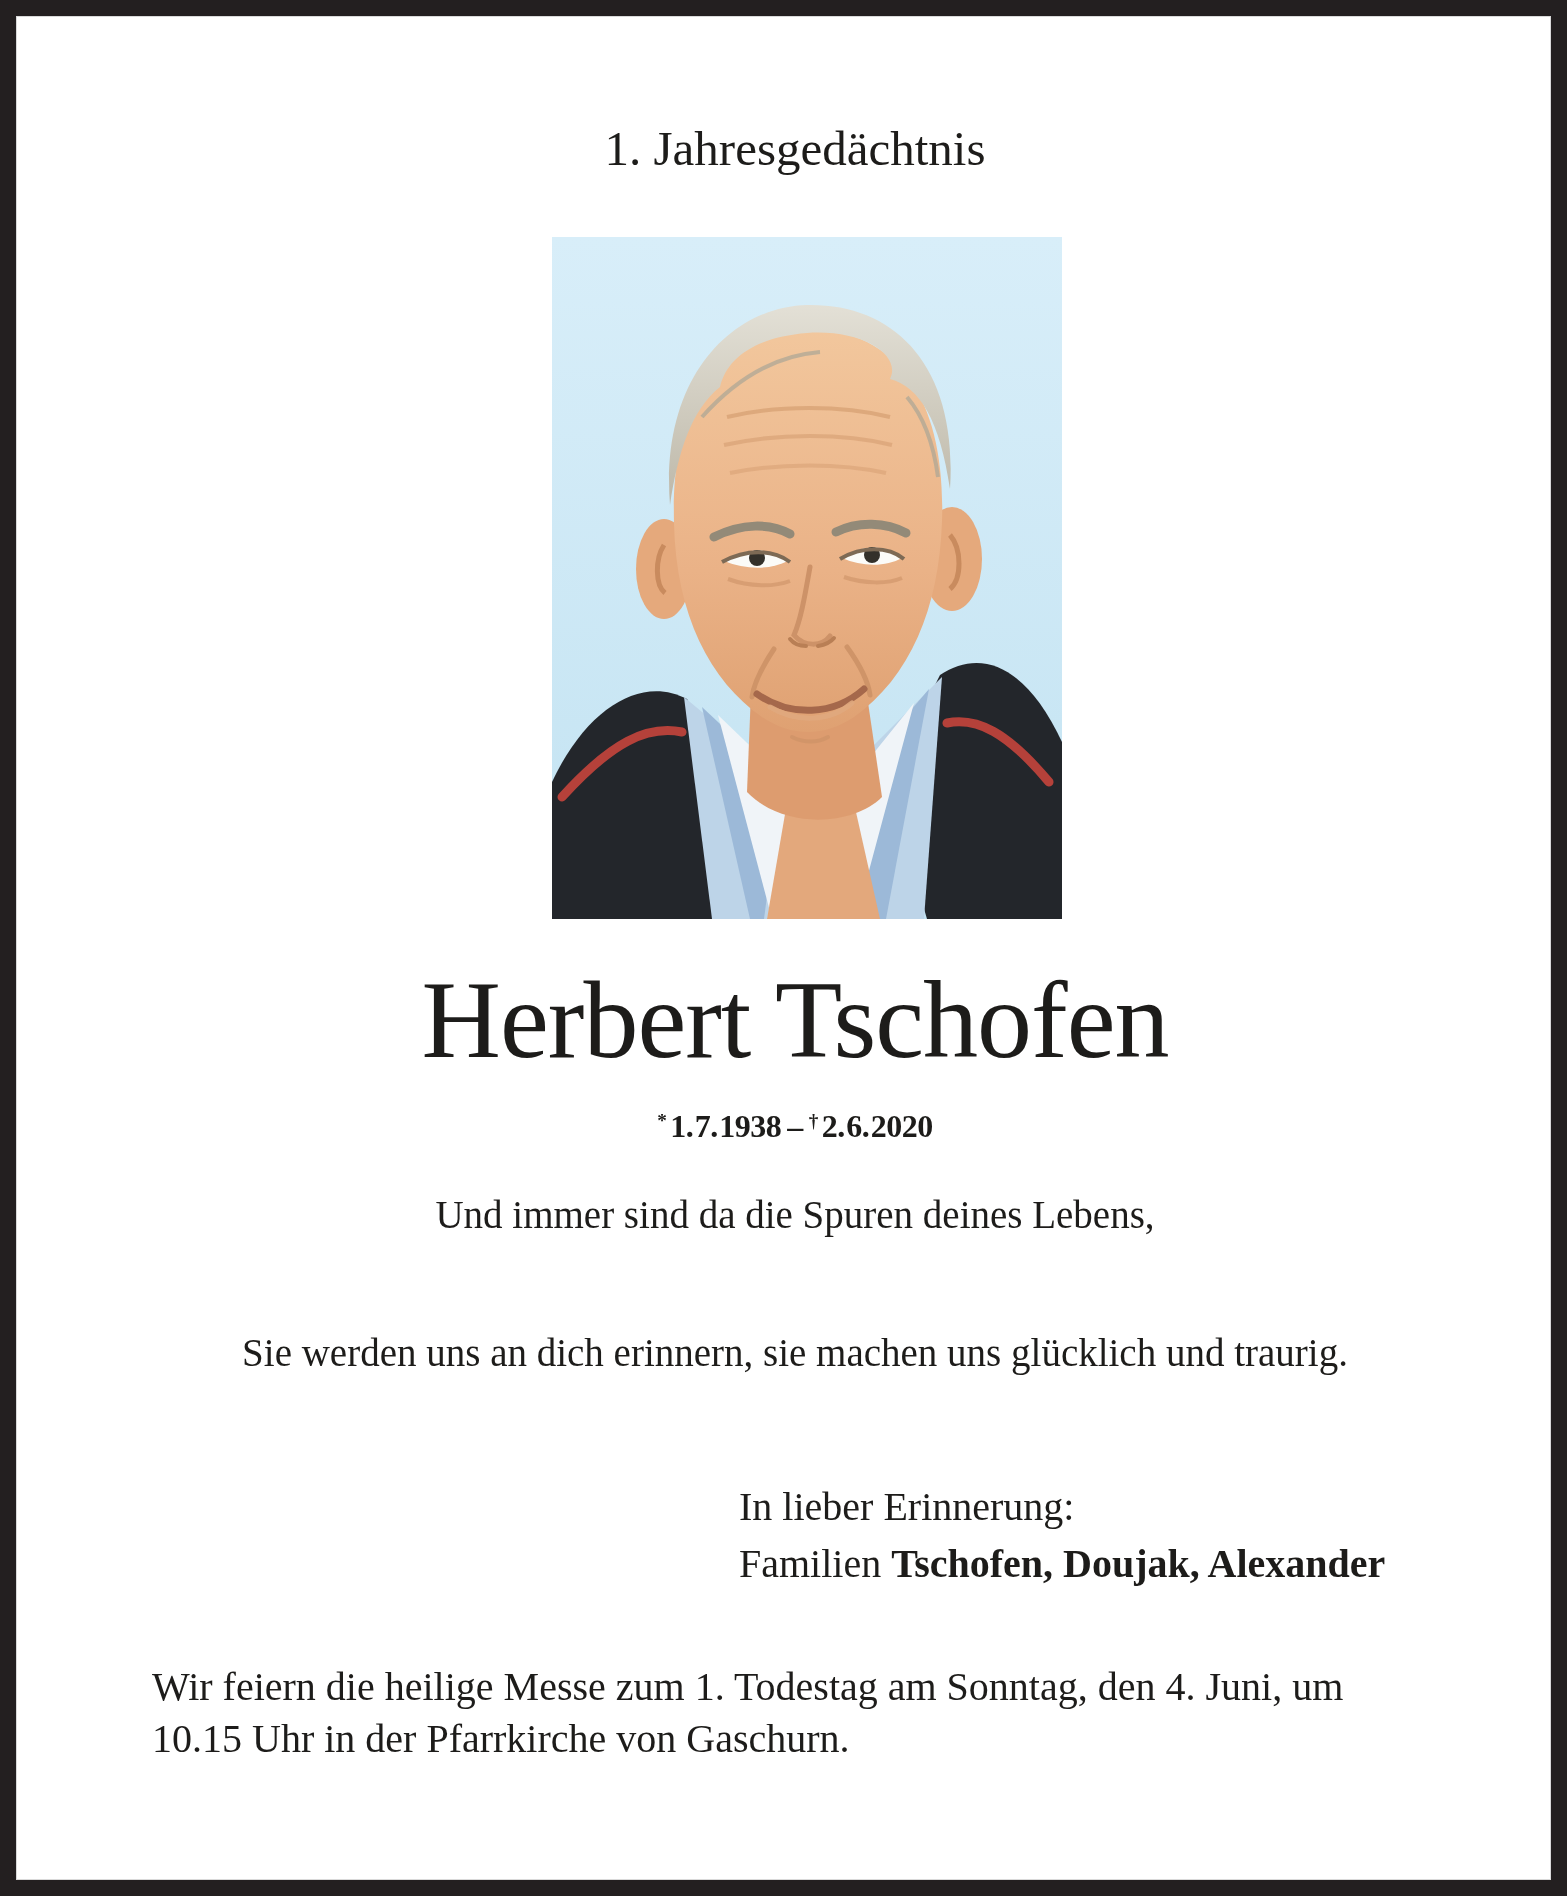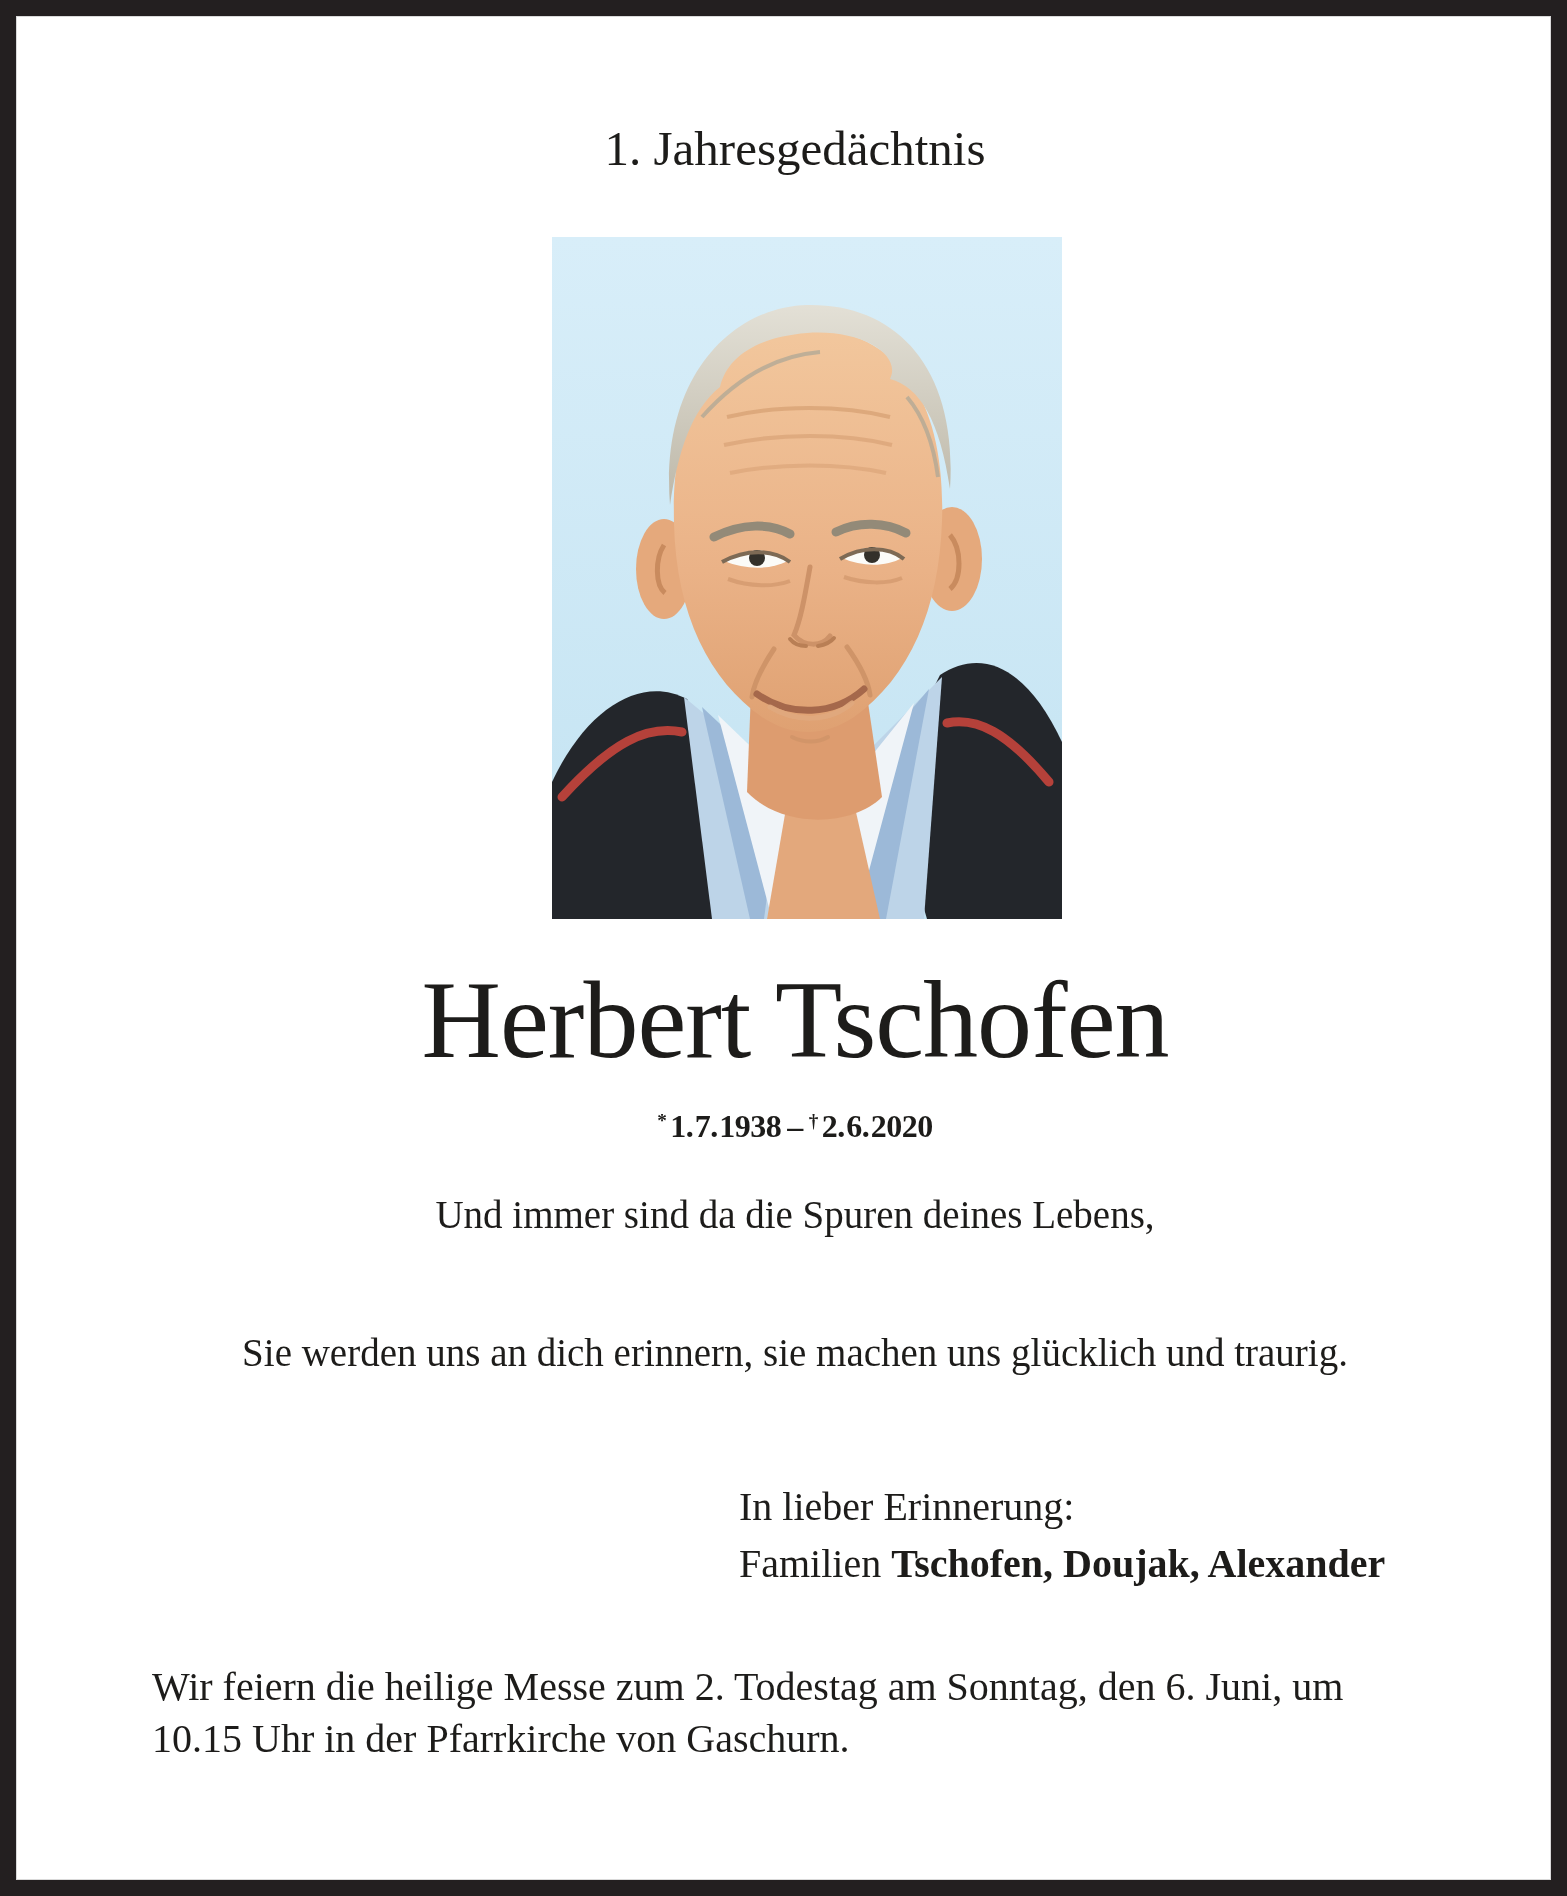--- a/index.html
+++ b/index.html
@@ -177,18 +177,18 @@
     <div class="abs centered verse verse-2">
       <div>Sie werden uns an dich erinnern, sie machen uns glücklich und traurig.</div>
     </div>
 
     <div class="abs remembrance">
       <div>In lieber Erinnerung:</div>
       <div><span>Familien </span><span class="bold">Tschofen, Doujak, Alexander</span></div>
     </div>
 
     <div class="abs announcement">
-      <div>Wir feiern die heilige Messe zum 2. Todestag am Sonntag, den 6. Juni, um</div>
+      <div>Wir feiern die heilige Messe zum 1. Todestag am Sonntag, den 4. Juni, um</div>
       <div>10.15 Uhr in der Pfarrkirche von Gaschurn.</div>
     </div>
 
   </div>
 </div>
 
 </body></html>

